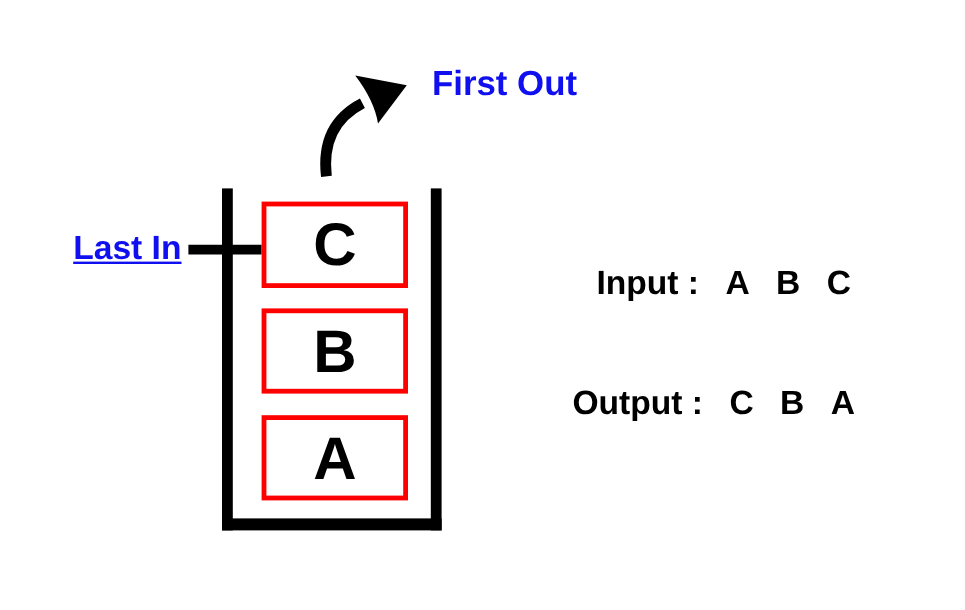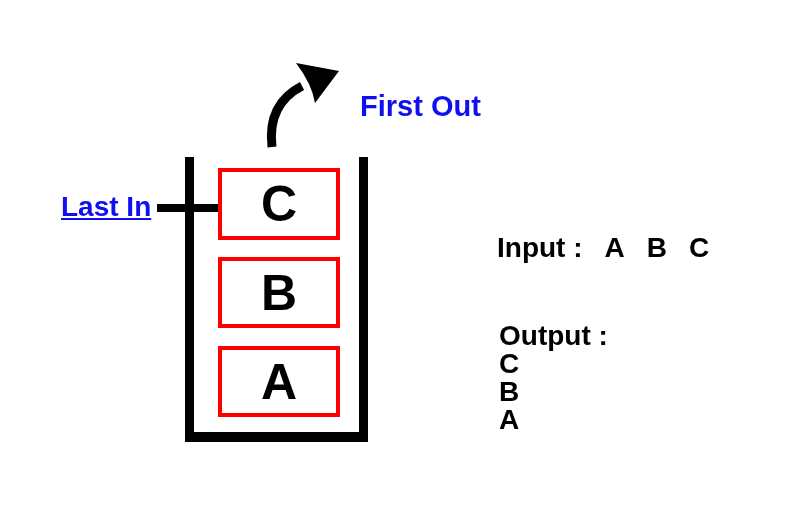--- a/index.html
+++ b/index.html
@@ -22,21 +22,21 @@
   }
   .blue-label{
     position:absolute;
     color:var(--label-blue);
     font-weight:bold;
     font-size:28px;
     line-height:28px;
     white-space:nowrap;
   }
   .last-in{left:61px;top:193px;text-decoration:underline;}
-  .first-out{left:360px;top:56px;font-size:29px;line-height:29px;margin-top:36px;}
+  .first-out{left:360px;top:56px;font-size:29px;line-height:29px;}
   .stack-container{
     position:absolute;
     left:185px;top:157px;
     width:183px;height:285px;
     box-sizing:border-box;
     border-left:9px solid var(--ink);
     border-right:9px solid var(--ink);
     border-bottom:10px solid var(--ink);
   }
   .stack-box{
@@ -61,23 +61,23 @@
     position:absolute;
     display:flex;
     align-items:baseline;
     color:var(--ink);
     font-weight:bold;
     font-size:28px;
     line-height:28px;
     white-space:nowrap;
   }
   .io-row .io-item{margin-left:22px;}
-  .input-row{left:497px;top:234px;justify-content:center;}
+  .input-row{left:497px;top:222px;justify-content:center;}
   .input-row .io-item:first-of-type{margin-left:36px;}
-  .output-row{left:477px;top:322px;flex-direction:column;}
+  .output-row{left:477px;top:322px;}
   .output-row .io-item:first-of-type{margin-left:14px;}
 </style>
 </head>
 <body>
 
 <div class="canvas">
 
   <svg class="svg-layer" viewBox="0 0 804 508" aria-hidden="true">
 
     <g>

